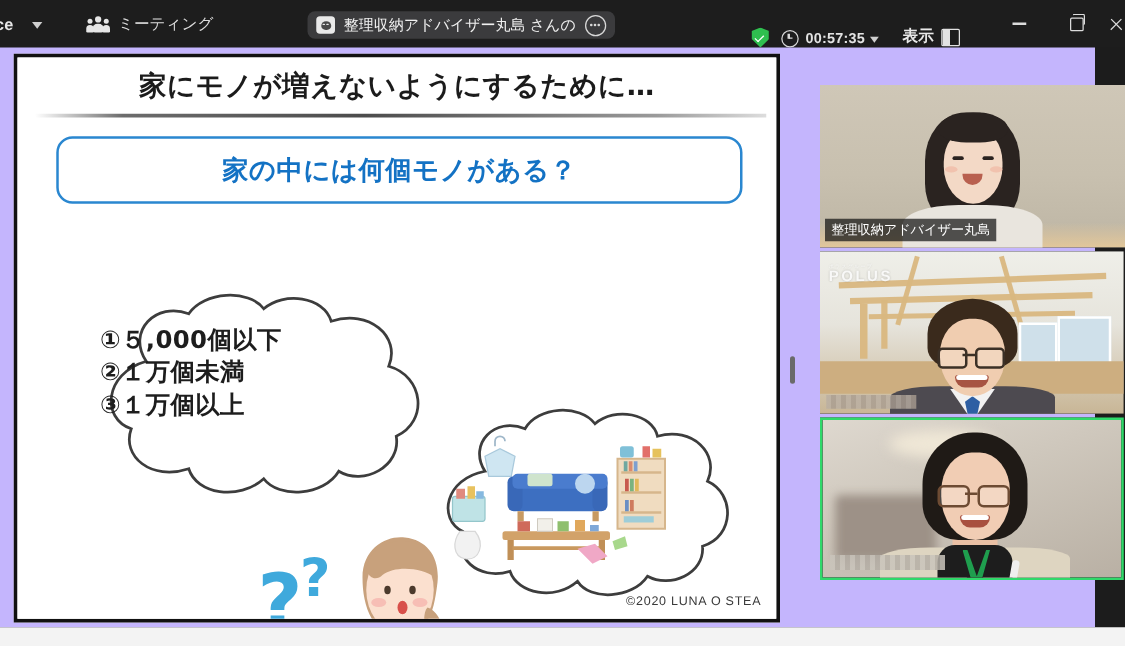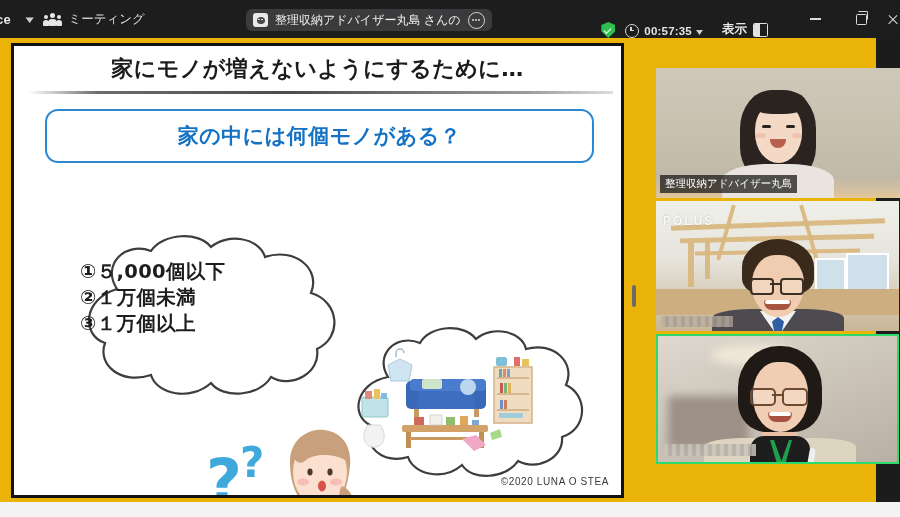--- a/index.html
+++ b/index.html
@@ -26,21 +26,21 @@
   .tb-left{display:flex;align-items:center;gap:0px;padding-left:0px;}
   .tb-space{
     color:#e8e8e8;font-size:13px;font-weight:600;
     margin-left:-4px;letter-spacing:.2px;
   }
   .chev{
     color:#cfcfcf;font-size:11px;margin-left:16px;margin-right:4px;
     transform:scaleX(1.5);
   }
   .tb-meeting{
-    display:flex;align-items:center;gap:7px;margin-left:8px;
+    display:flex;align-items:center;gap:7px;margin-left:34px;
   }
   .tb-meeting .lbl{color:#dcdcdc;font-size:12.5px;}
   .people-ico{width:17px;height:13px;position:relative;display:block;}
   .people-ico i{
     position:absolute;background:#e6e6e6;border-radius:50%;display:block;
   }
   .people-ico i.h1{width:5px;height:5px;left:6px;top:0px;}
   .people-ico i.h2{width:4px;height:4px;left:0px;top:2px;}
   .people-ico i.h3{width:4px;height:4px;left:13px;top:2px;}
   .people-ico i.b1{width:9px;height:7px;left:4px;top:6px;border-radius:4px 4px 2px 2px;}
@@ -119,21 +119,21 @@
   }
   .closebtn{width:16px;height:38px;display:flex;align-items:center;justify-content:center;}
   .closebtn .x{position:relative;width:11px;height:11px;}
   .closebtn .x:before,.closebtn .x:after{
     content:"";position:absolute;left:0;top:5px;width:12px;height:1.4px;background:#dcdcdc;
   }
   .closebtn .x:before{transform:rotate(45deg);}
   .closebtn .x:after{transform:rotate(-45deg);}
 
   
-  .stage{position:absolute;left:0;top:38px;width:876px;height:464px;background:#eab308;}
+  .stage{position:absolute;left:0;top:38px;width:876px;height:464px;background:#c4b5fd;}
 
   
   .slide-wrap{
     position:absolute;left:11px;top:5px;width:613px;height:455px;
     background:#fff;border:3px solid #111;box-sizing:border-box;
   }
   .slide{position:relative;width:100%;height:100%;background:#fff;overflow:hidden;}
   .slide-title{
     position:absolute;left:0;top:8px;width:100%;text-align:center;
     font-size:22px;font-weight:700;color:#1b1b1b;letter-spacing:.5px;

